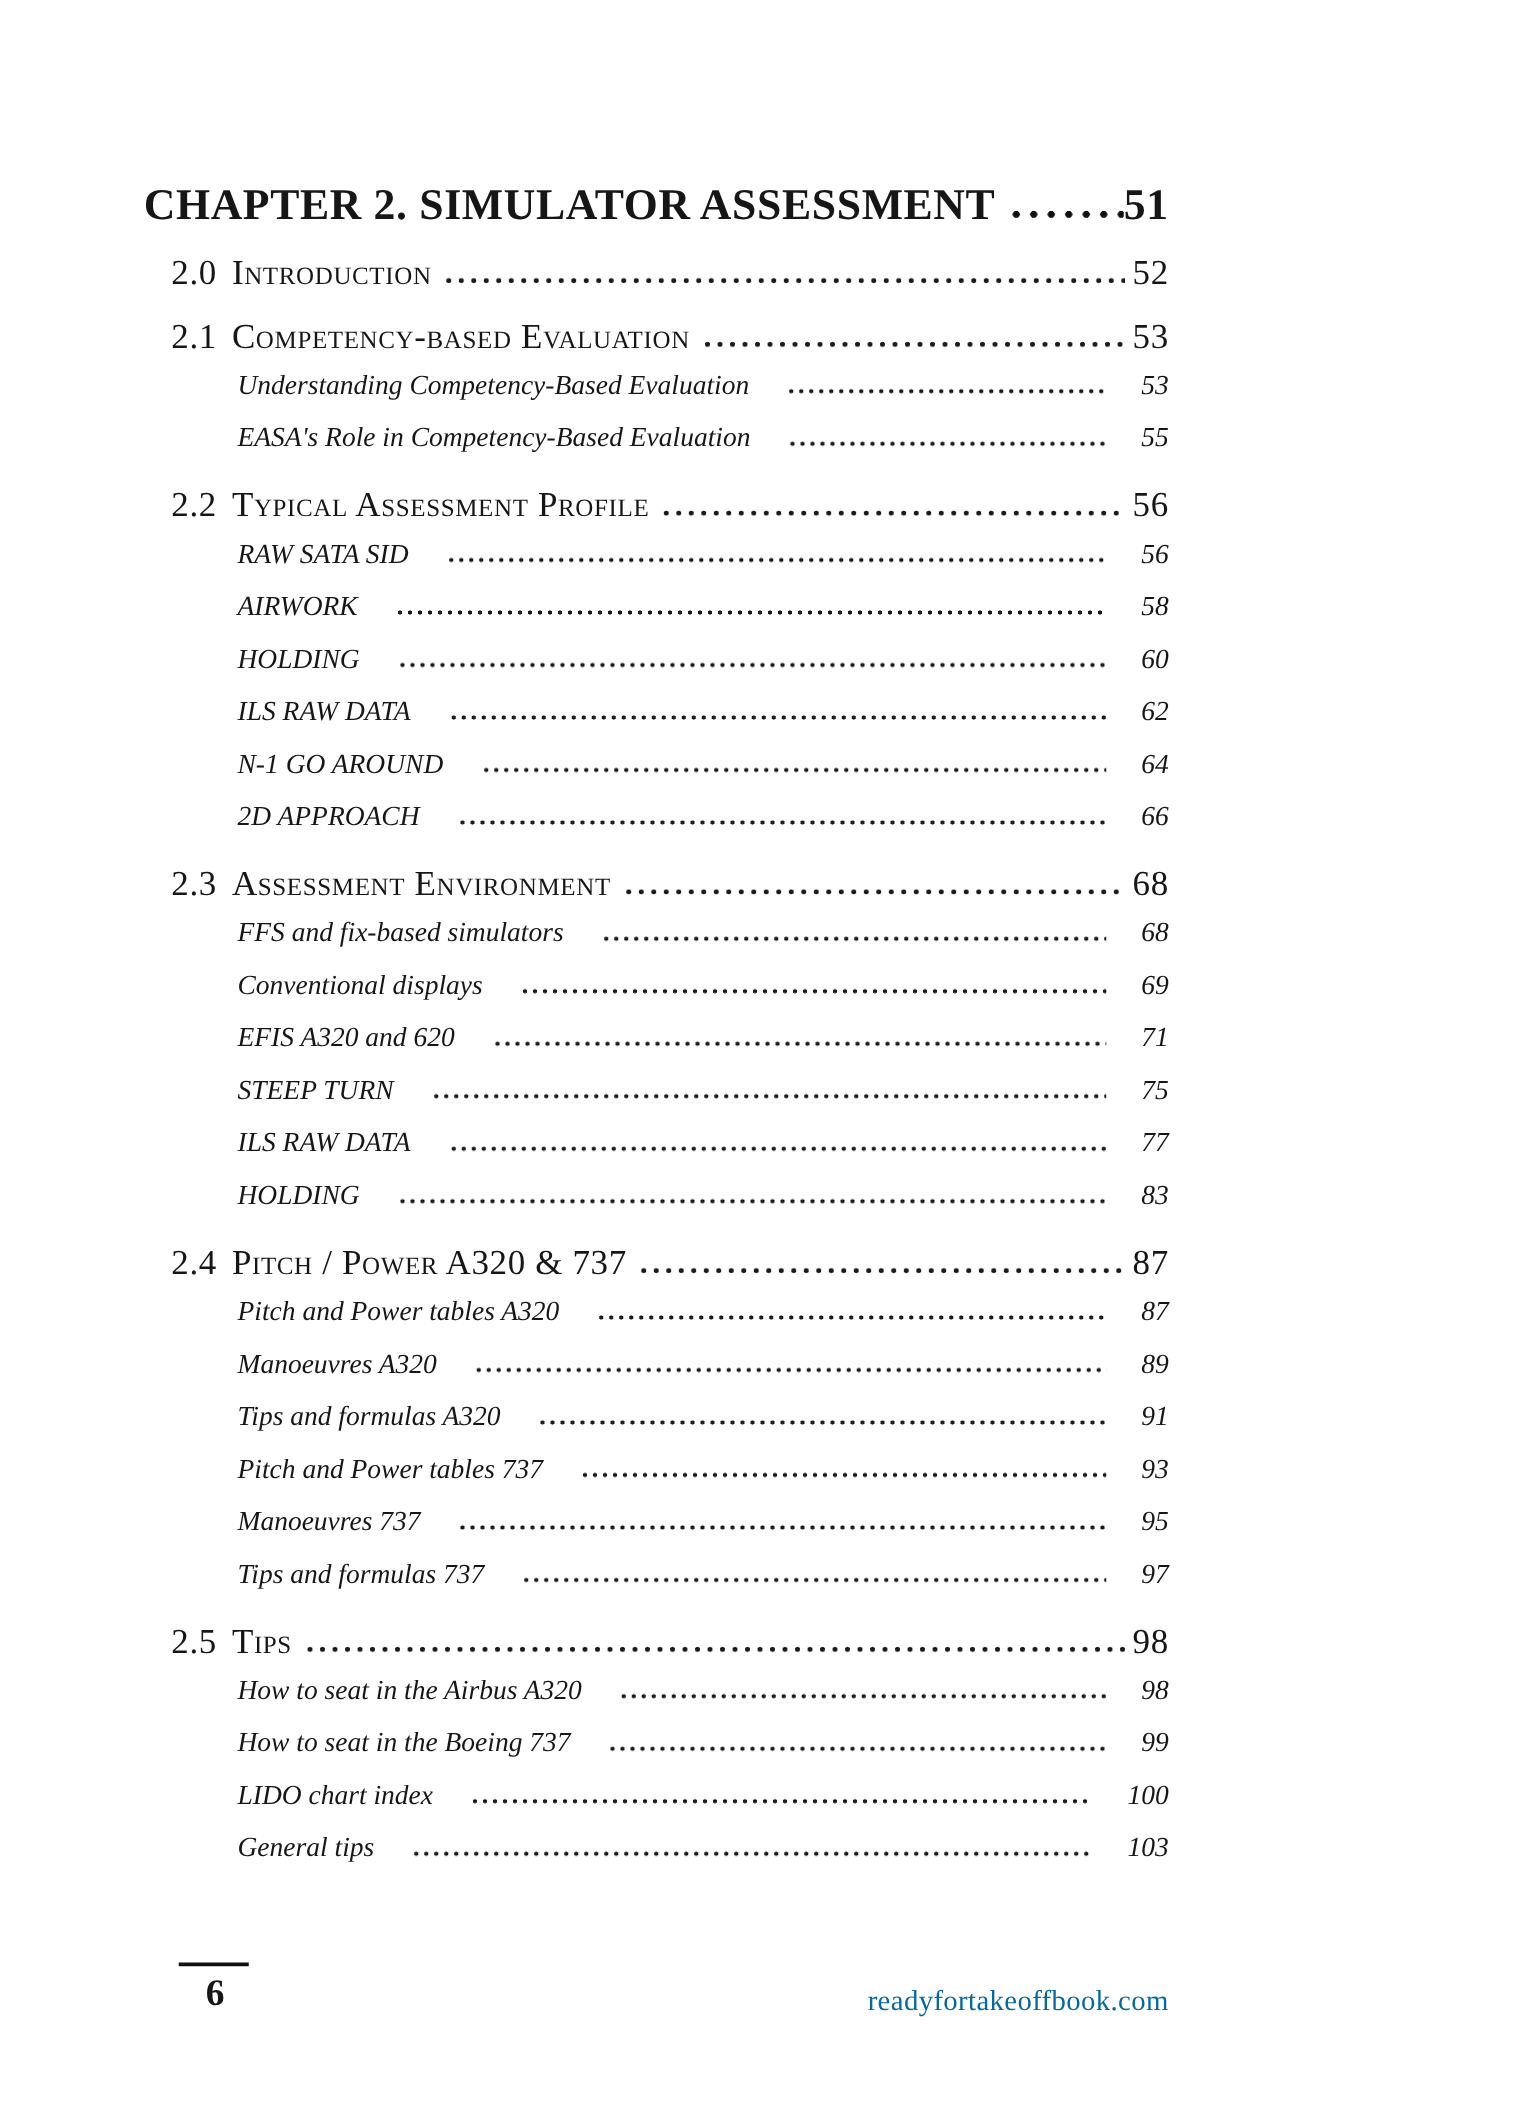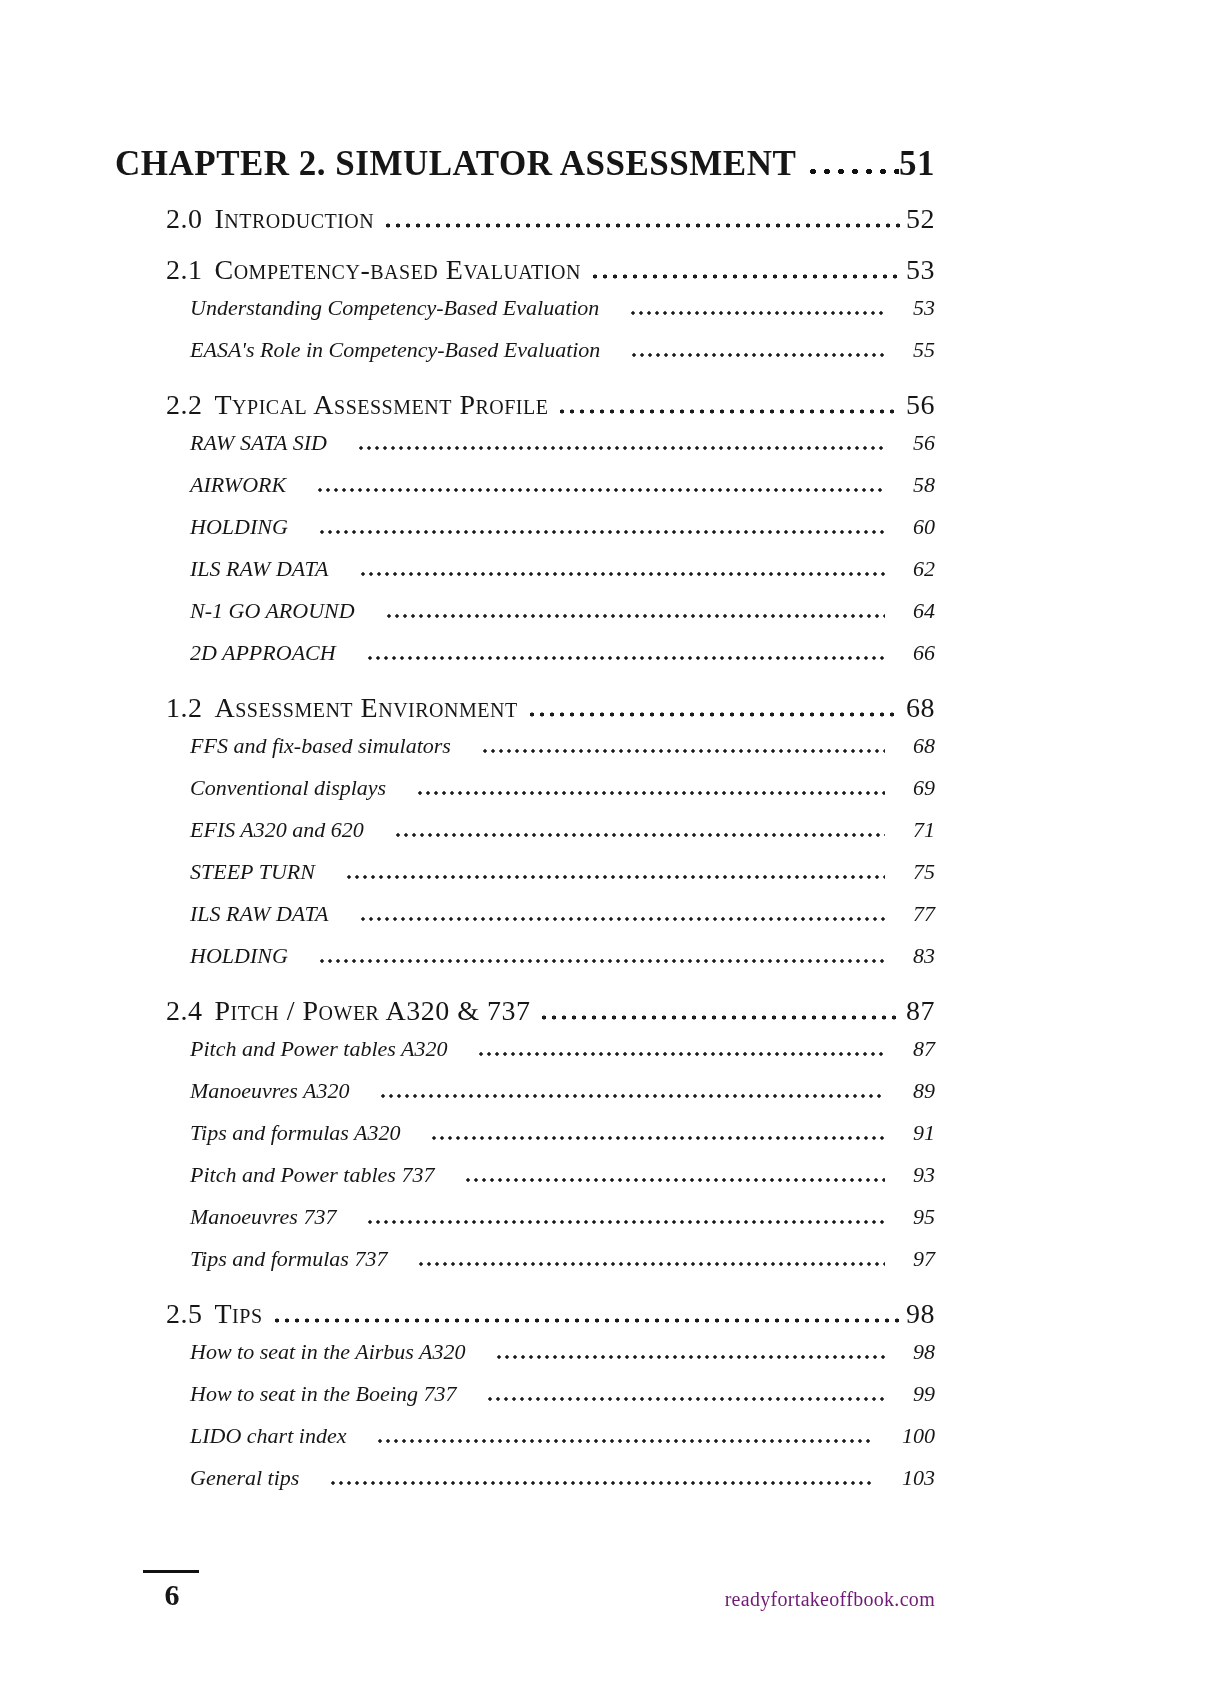--- a/index.html
+++ b/index.html
@@ -32,21 +32,21 @@
     font-weight: 700;
     letter-spacing: 0.5px;
     margin-bottom: 7px;
   }
   .sec {
     font-size: 28px;
     line-height: 34px;
     margin-top: 17px;
     letter-spacing: 0.5px;
   }
-  .sec .num { margin-right: 12px; margin-left: 29px; }
+  .sec .num { margin-right: 12px; }
   .sec .stitle { font-variant: small-caps; }
   .sub {
     font-size: 22px;
     line-height: 42px;
     padding-left: 53px;
     font-style: italic;
     gap: 24px;
   }
   .leader {
     flex: 1;
@@ -90,22 +90,22 @@
   }
   .footer-num {
     font-size: 30px;
     font-weight: 700;
     line-height: 34px;
   }
   .footer-site {
     position: absolute;
     right: 279px;
     top: 1588px;
-    font-size: 20px;
-    color: #701a75;
+    font-size: 23px;
+    color: #0369a1;
     letter-spacing: 0.3px;
   }
 </style>
 </head>
 <body>
 
 <div class="page">
   <div class="toc">
 
     <div class="row chapter-row">
@@ -169,21 +169,21 @@
       <span class="leader lsub"></span>
       <span class="pg">64</span>
     </div>
     <div class="row sub">
       <span>2D APPROACH</span>
       <span class="leader lsub"></span>
       <span class="pg">66</span>
     </div>
 
     <div class="row sec">
-      <span class="num">1.2</span>
+      <span class="num">2.3</span>
       <span class="stitle">Assessment Environment</span>
       <span class="leader lsec"></span>
       <span class="pg">68</span>
     </div>
     <div class="row sub">
       <span>FFS and fix-based simulators</span>
       <span class="leader lsub"></span>
       <span class="pg">68</span>
     </div>
     <div class="row sub">

